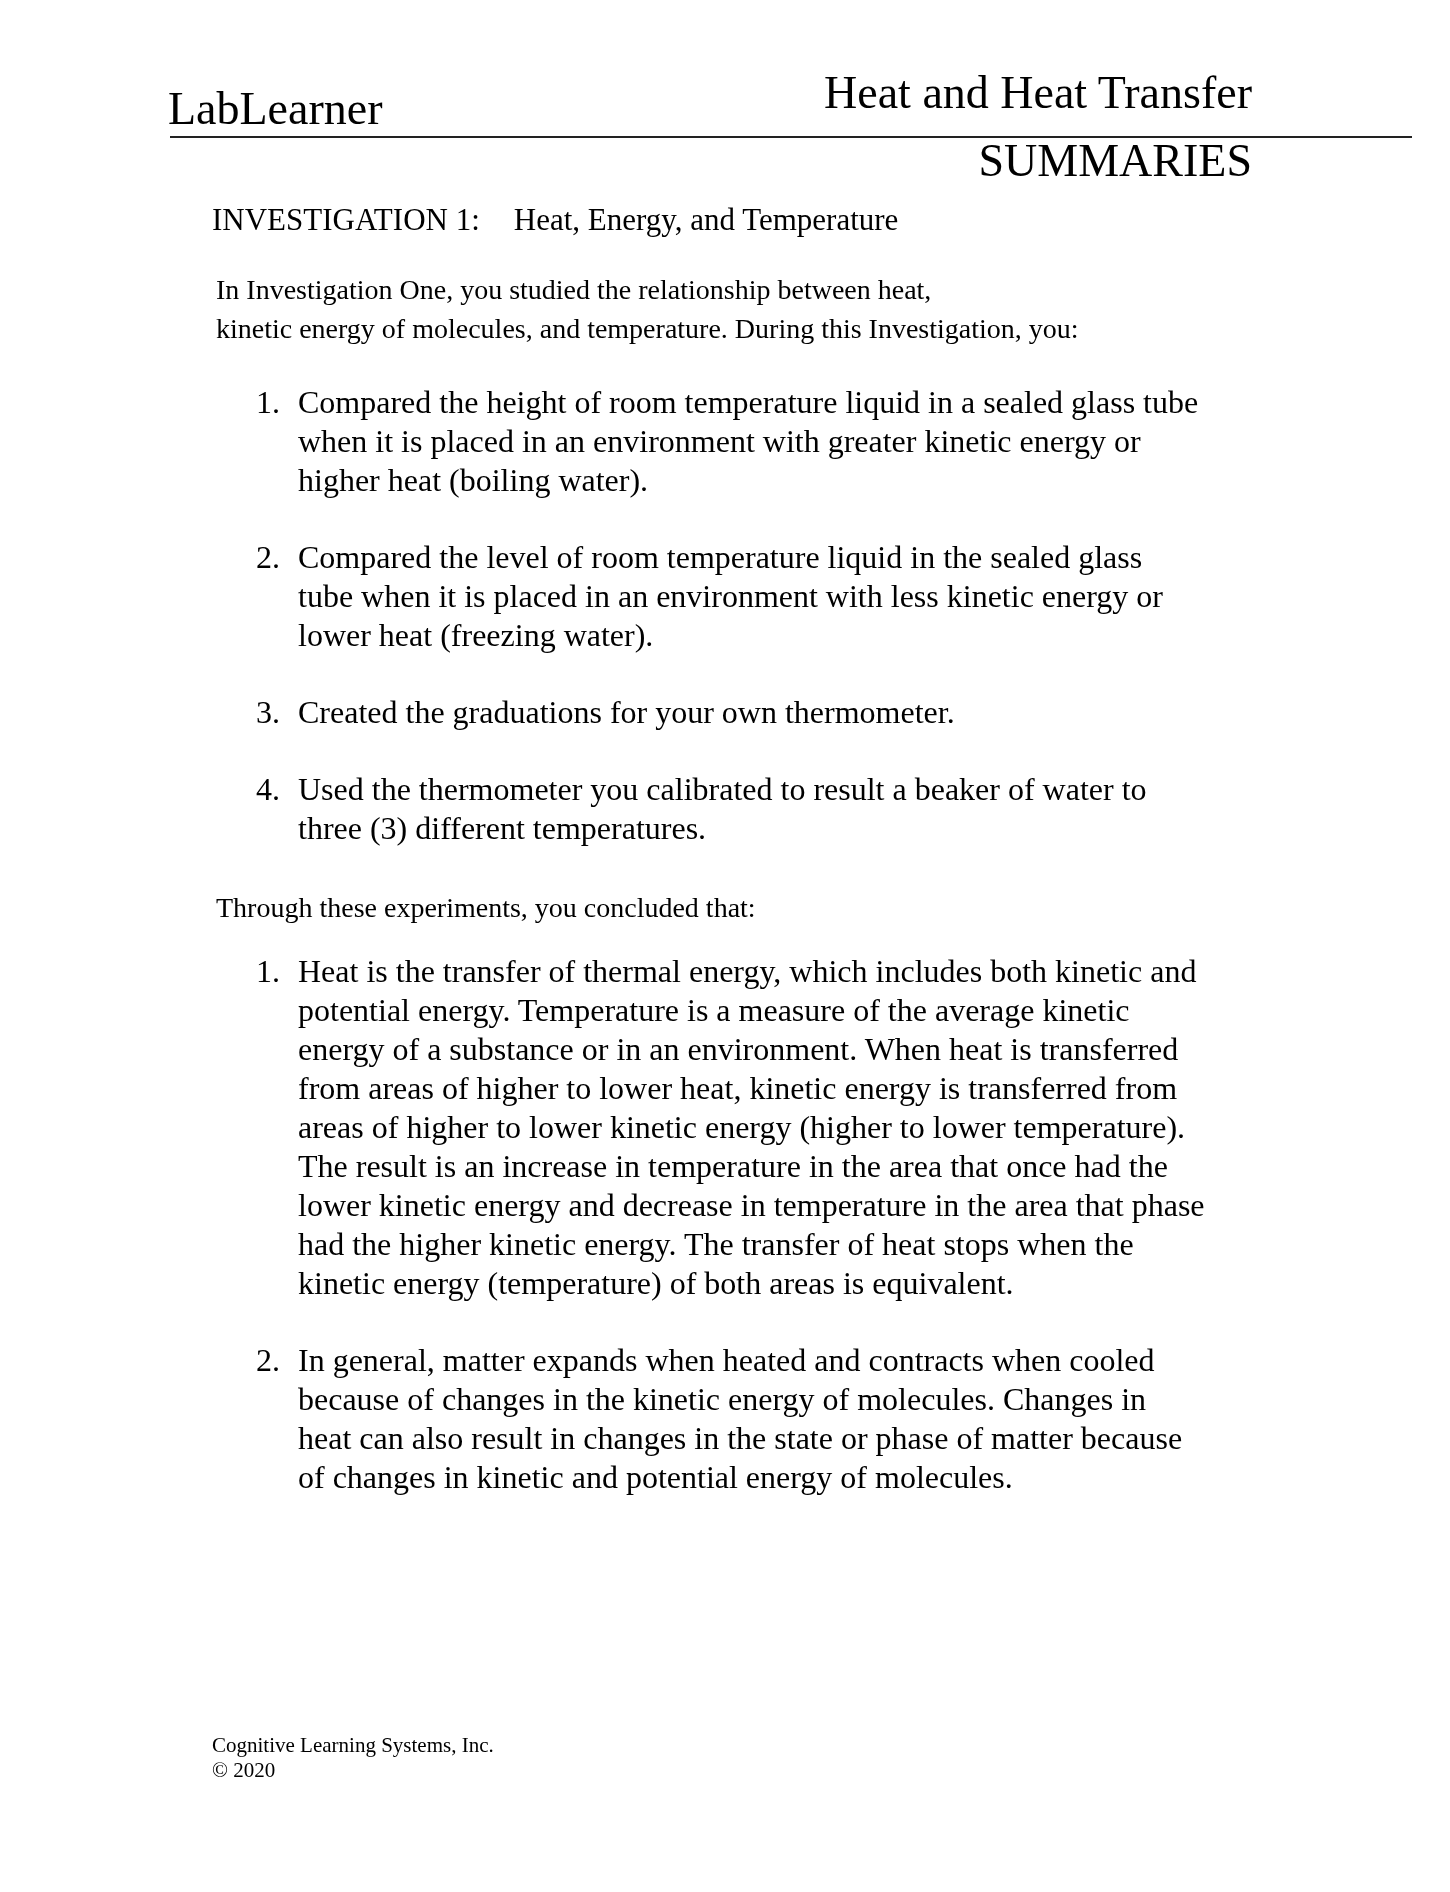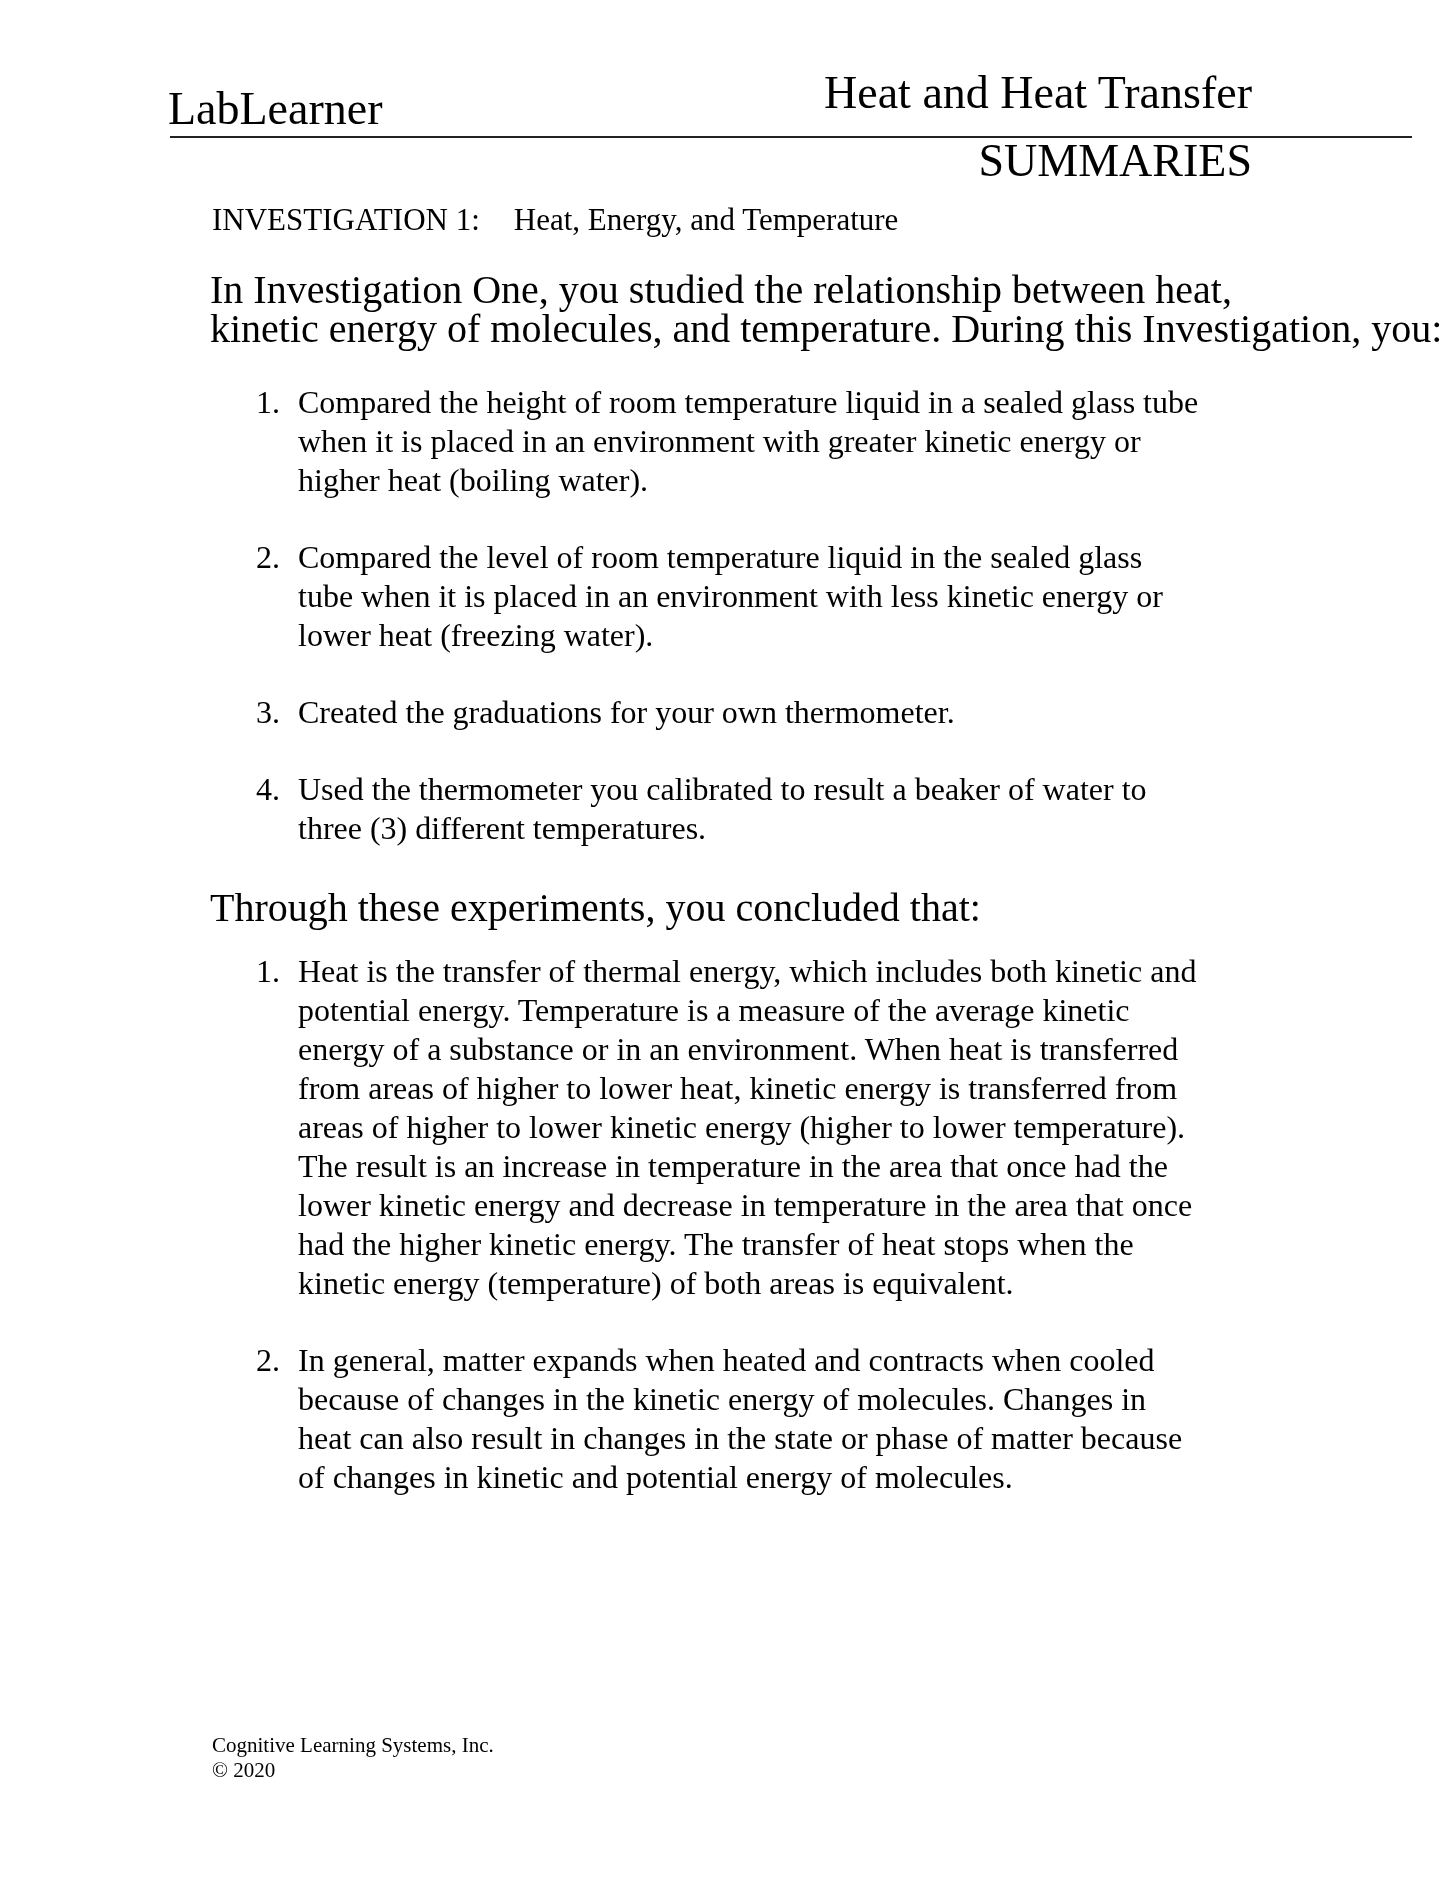--- a/index.html
+++ b/index.html
@@ -22,22 +22,22 @@
     .hdr-sub {
       position: absolute; right: 198px; top: 136px;
       font-size: 46px; line-height: 50px; white-space: nowrap; text-align: center;
     }
     .heading {
       position: absolute; left: 212px; top: 200px;
       font-size: 31px; line-height: 40px; font-weight: normal; white-space: nowrap;
     }
     .heading .gap { display: inline-block; width: 34px; }
     .para {
-      position: absolute; left: 210px; width: 1060px;
-      font-size: 40px; line-height: 39px;
+      position: absolute; left: 216px; width: 1060px;
+      font-size: 28px; line-height: 39px;
     }
     .para .line { display: block; white-space: nowrap; }
     .list {
       position: absolute; left: 256px; width: 1020px;
       font-size: 32px; line-height: 39px; margin: 0; padding: 0; list-style: none;
     }
     .list-item { position: relative; padding-left: 42px; }
     .list-item .num { position: absolute; left: 0; top: 0; }
     .list-item .line { display: block; white-space: nowrap; }
     .footer {
@@ -93,21 +93,21 @@
 
 <ol class="list" style="top: 952px;">
   <li class="list-item">
     <span class="num">1.</span>
     <span class="line">Heat is the transfer of thermal energy, which includes both kinetic and</span>
     <span class="line">potential energy.  Temperature is a measure of the average kinetic</span>
     <span class="line">energy of a substance or in an environment.  When heat is transferred</span>
     <span class="line">from areas of higher to lower heat, kinetic energy is transferred from</span>
     <span class="line">areas of higher to lower kinetic energy (higher to lower temperature).</span>
     <span class="line">The result is an increase in temperature in the area that once had the</span>
-    <span class="line">lower kinetic energy and decrease in temperature in the area that once</span>
+    <span class="line">lower kinetic energy and decrease in temperature in the area that phase</span>
     <span class="line">had the higher kinetic energy.  The transfer of heat stops when the</span>
     <span class="line">kinetic energy (temperature) of both areas is equivalent.</span>
   </li>
   <li class="list-item" style="margin-top: 38px;">
     <span class="num">2.</span>
     <span class="line">In general, matter expands when heated and contracts when cooled</span>
     <span class="line">because of changes in the kinetic energy of molecules.  Changes in</span>
     <span class="line">heat can also result in changes in the state or phase of matter because</span>
     <span class="line">of changes in kinetic and potential energy of molecules.</span>
   </li>

